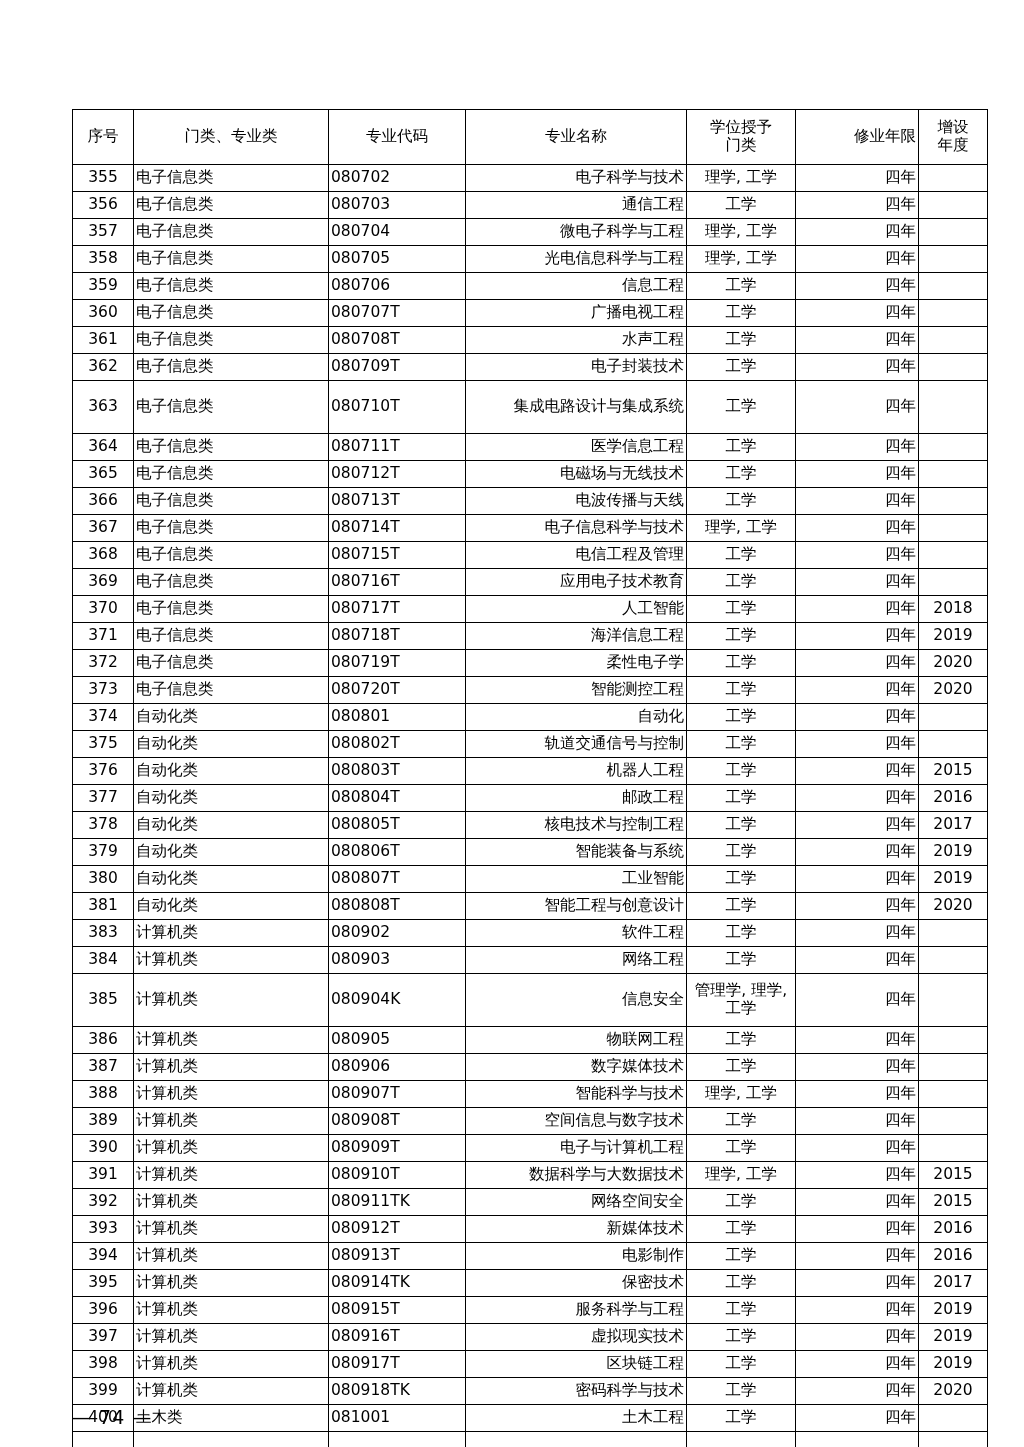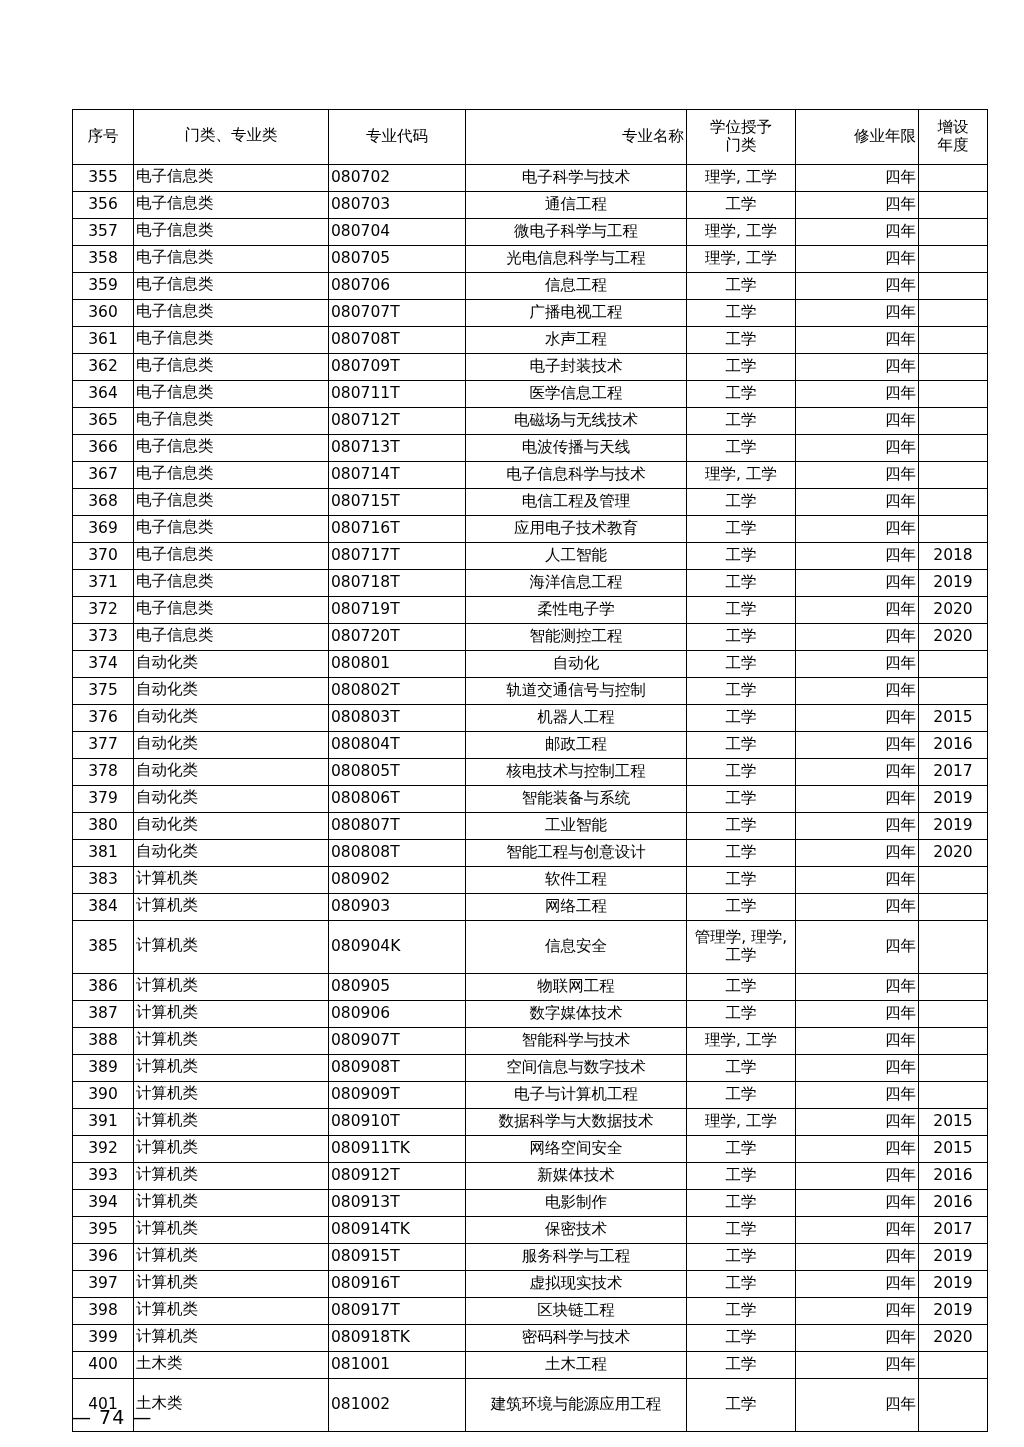--- a/index.html
+++ b/index.html
@@ -42,23 +42,23 @@
     vertical-align: middle;
     font-weight: normal;
   }
   thead th {
     text-align: center;
     font-size: 17px;
     padding: 6px 2px;
     height: 52px;
   }
   .c-seq    { width: 56px;  text-align: center; }
-  .c-cat    { width: 190px; text-align: left; padding-left: 6px; font-family: Liberation Mono, monospace; }
+  .c-cat    { width: 190px; text-align: left; padding-left: 6px; }
   .c-code   { width: 132px; text-align: left; padding-left: 6px; }
-  .c-name   { width: 216px; text-align: center; padding-left: 6px; }
+  .c-name   { width: 216px; text-align: right; padding-left: 6px; }
   .c-degree { width: 104px; text-align: center; border-radius: 9px; }
   .c-years  { width: 118px; text-align: right; }
   .c-added  { width: 64px;  text-align: center; }
 
   tbody td {
     height: 24px;
   }
   tr.tall td {
     height: 50px;
   }
@@ -74,21 +74,21 @@
 <body>
 
 <div class="page">
   <div class="table-wrap">
     <table class="major-table">
       <thead>
         <tr>
           <th class="c-seq">序号</th>
           <th class="c-cat" style="text-align:center">门类、专业类</th>
           <th class="c-code" style="text-align:center">专业代码</th>
-          <th class="c-name" style="text-align:right">专业名称</th>
+          <th class="c-name" style="text-align:center">专业名称</th>
           <th class="c-degree">
             <div>学位授予</div>
             <div>门类</div>
           </th>
           <th class="c-years">修业年限</th>
           <th class="c-added">
             <div>增设</div>
             <div>年度</div>
           </th>
         </tr>
@@ -159,20 +159,29 @@
           </tr>
           <tr>
             <td class="c-seq">362</td>
             <td class="c-cat">电子信息类</td>
             <td class="c-code">080709T</td>
             <td class="c-name">电子封装技术</td>
             <td class="c-degree">工学</td>
             <td class="c-years">四年</td>
             <td class="c-added"></td>
           </tr>
+          <tr class="tall">
+            <td class="c-seq">363</td>
+            <td class="c-cat">电子信息类</td>
+            <td class="c-code">080710T</td>
+            <td class="c-name">集成电路设计与集成系统</td>
+            <td class="c-degree">工学</td>
+            <td class="c-years">四年</td>
+            <td class="c-added"></td>
+          </tr>
           <tr>
             <td class="c-seq">364</td>
             <td class="c-cat">电子信息类</td>
             <td class="c-code">080711T</td>
             <td class="c-name">医学信息工程</td>
             <td class="c-degree">工学</td>
             <td class="c-years">四年</td>
             <td class="c-added"></td>
           </tr>
           <tr>

